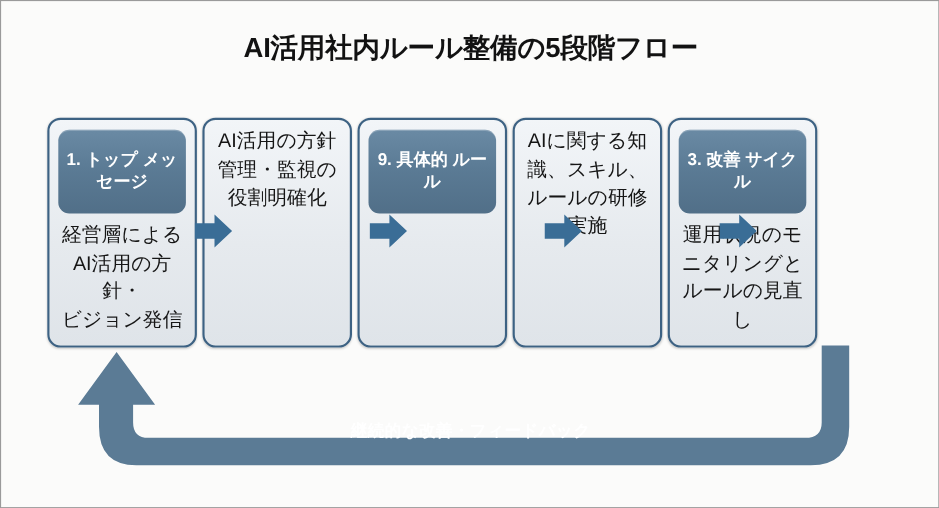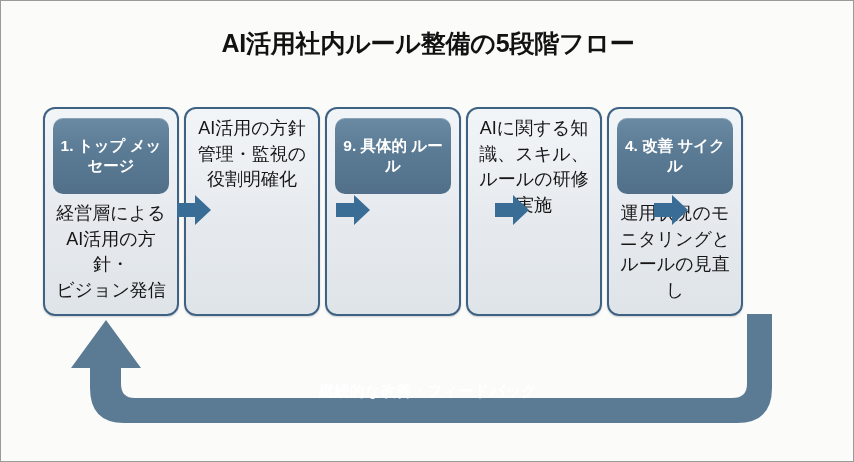--- a/index.html
+++ b/index.html
@@ -146,21 +146,21 @@
     </div>
 
     <div class="card">
       <div class="card-body">AIに関する知
 識、スキル、
 ルールの研修
 実施</div>
     </div>
 
     <div class="card">
-      <div class="card-head">4. 改善
+      <div class="card-head">3. 改善
 サイクル</div>
       <div class="card-body">運用状況のモ
 ニタリングと
 ルールの見直し</div>
     </div>
 
   </div>
 
   <div class="fwd-arrow" style="left:176px;">
     <svg width="34" height="34" viewBox="0 0 34 34">

